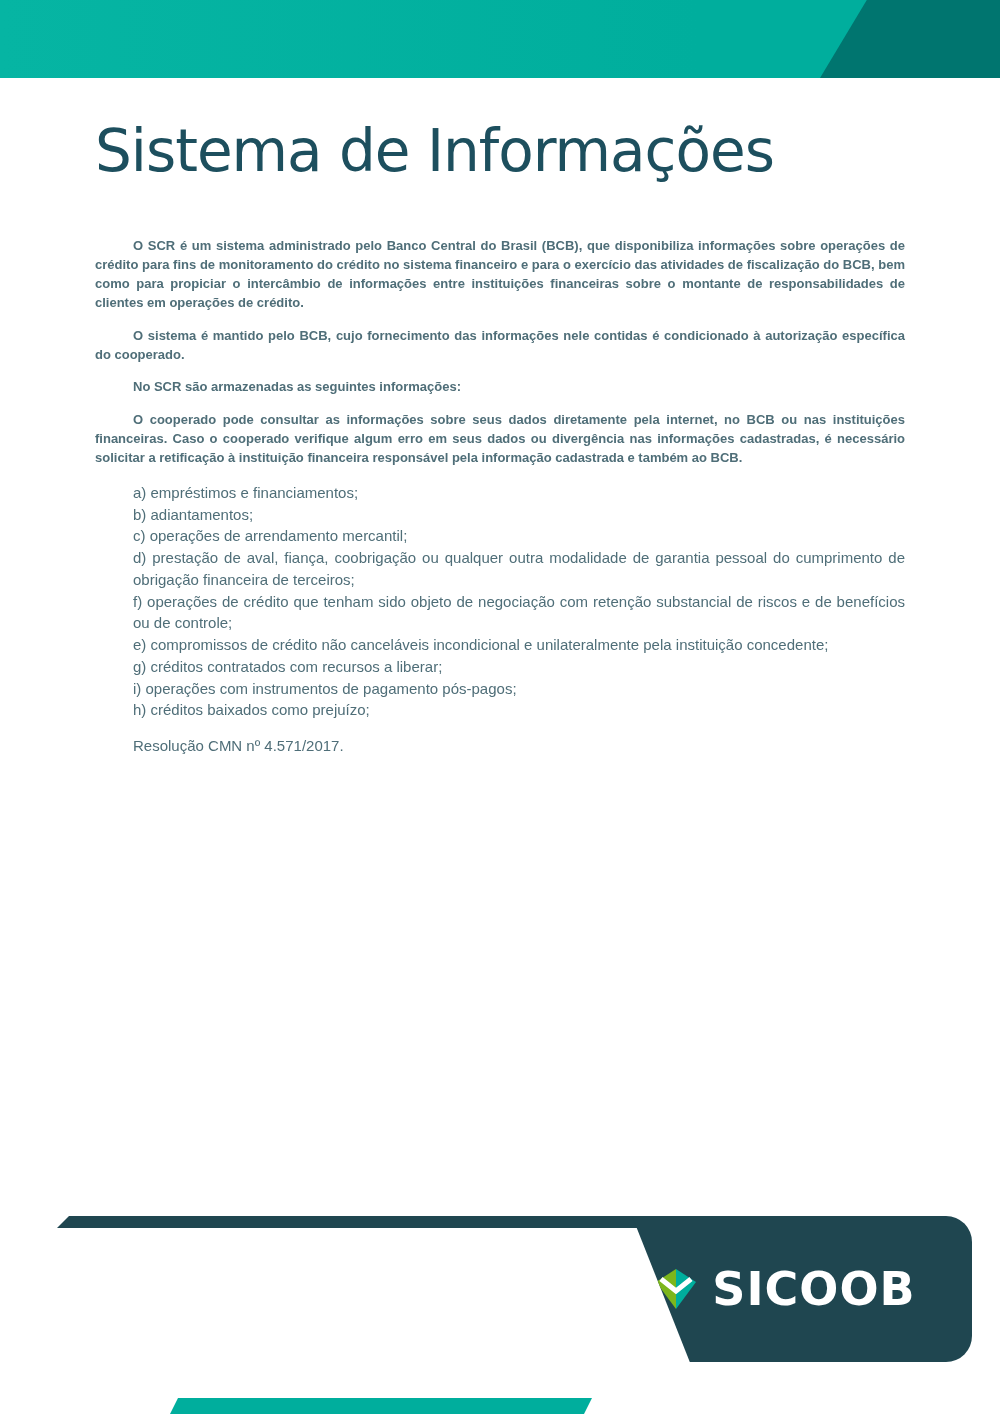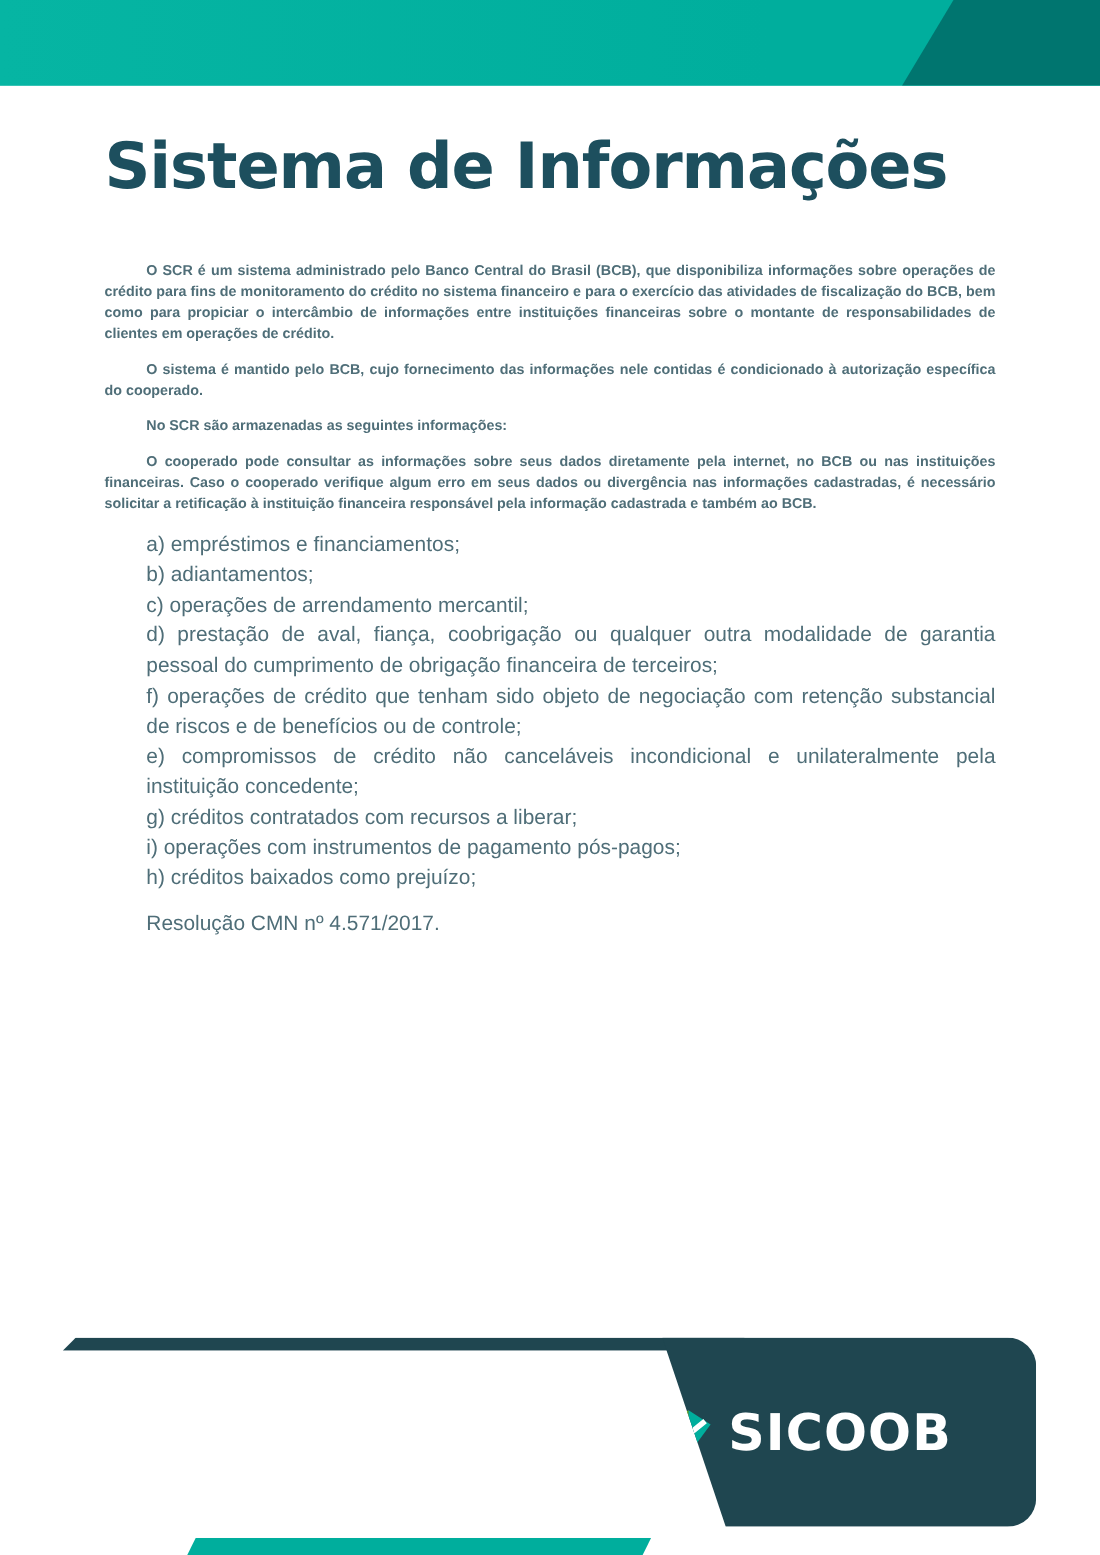--- a/index.html
+++ b/index.html
@@ -43,68 +43,68 @@
   .content{
     position:absolute;top:78px;left:0;
     width:1000px;
     padding:36px 95px 0 95px;
     color:var(--body);
   }
   .title{
     font-family:"DejaVu Sans","Liberation Sans",sans-serif;
     color:var(--heading);
     font-size:58px;
-    font-weight:700;
+    font-weight:400;
     line-height:1.3;
     letter-spacing:-1px;
     margin-bottom:48px;
   }
   .title-line{display:block;}
   .para{
     font-size:13px;
     line-height:1.45;
     text-align:justify;
     text-indent:38px;
     margin-bottom:14px;
     font-weight:bold;
   }
   .list{
     margin-left:38px;
     margin-bottom:14px;
   }
   .list-item{
-    font-size:19px;
+    font-size:15px;
     line-height:1.45;
     text-align:justify;
   }
   .resolution{
-    font-size:19px;
+    font-size:15px;
     line-height:1.45;
     margin-left:38px;
     margin-top:14px;
   }
 
   
   .footer-strip{
     position:absolute;
     left:57px;top:1216px;
     width:620px;height:12px;
     background:var(--footer-dark);
     clip-path:polygon(12px 0,100% 0,100% 100%,0 100%);
   }
   .footer-block{
     position:absolute;
-    left:602px;top:1216px;
-    width:340px;height:172px;
+    left:632px;top:1216px;
+    width:340px;height:146px;
     background:var(--footer-dark);
     border-radius:0 26px 26px 26px;
     clip-path:polygon(0 0,100% 0,100% 100%,17% 100%);
     display:flex;
     align-items:center;
-    justify-content:flex-start;
+    justify-content:center;
     padding-right:36px;
   }
   .logo{
     display:flex;
     align-items:center;
     gap:12px;
   }
   .logo-icon{display:block;}
   .logo-text{
     color:#ffffff;

